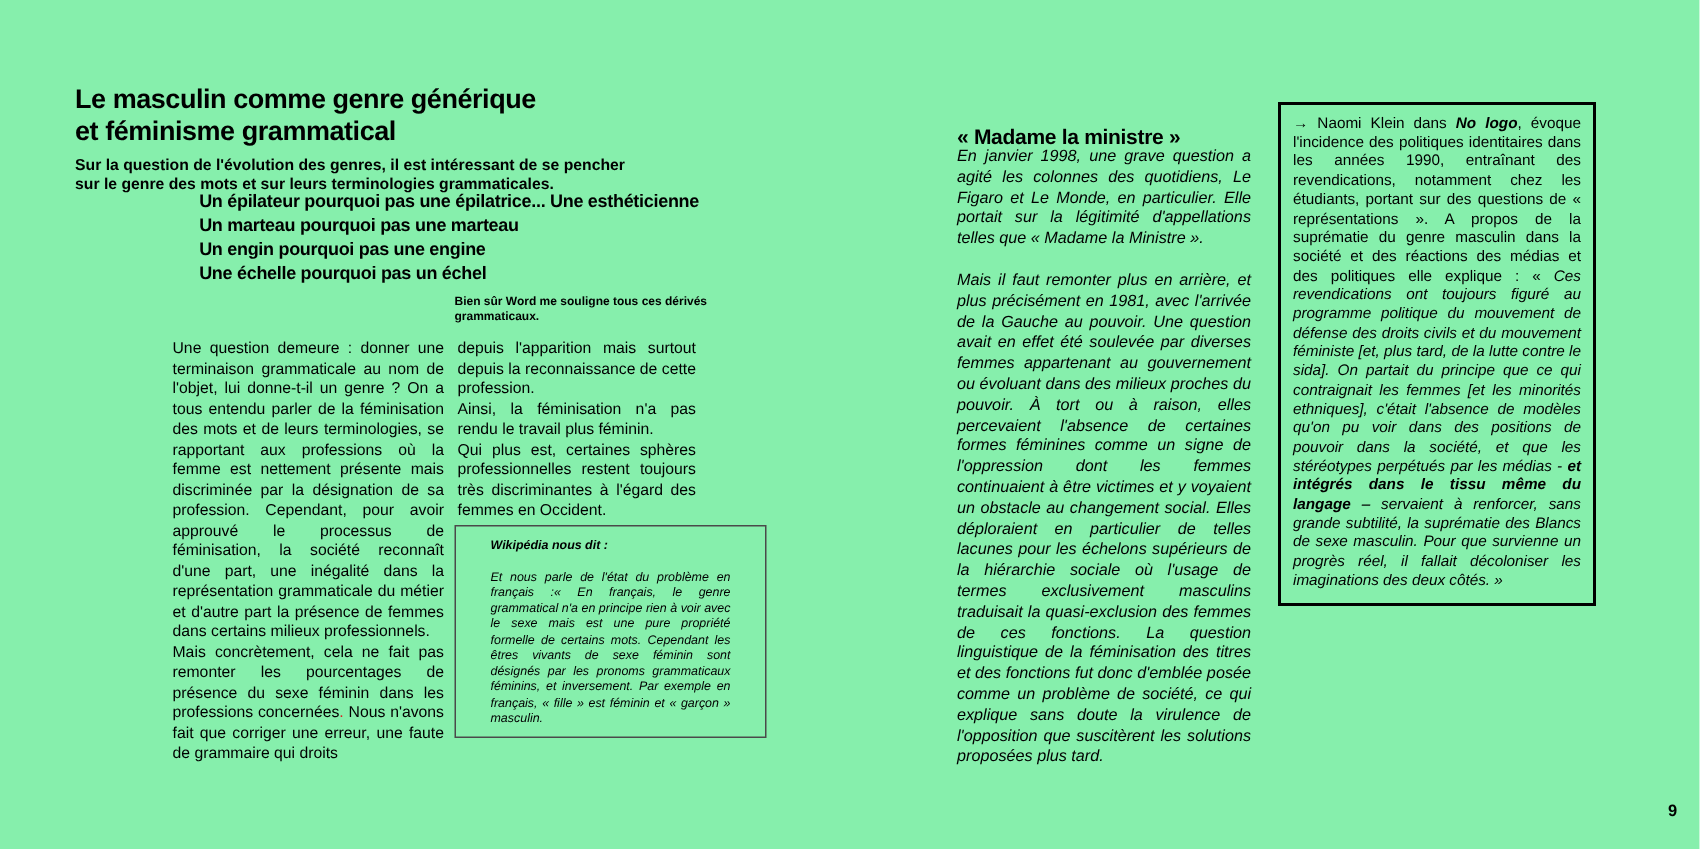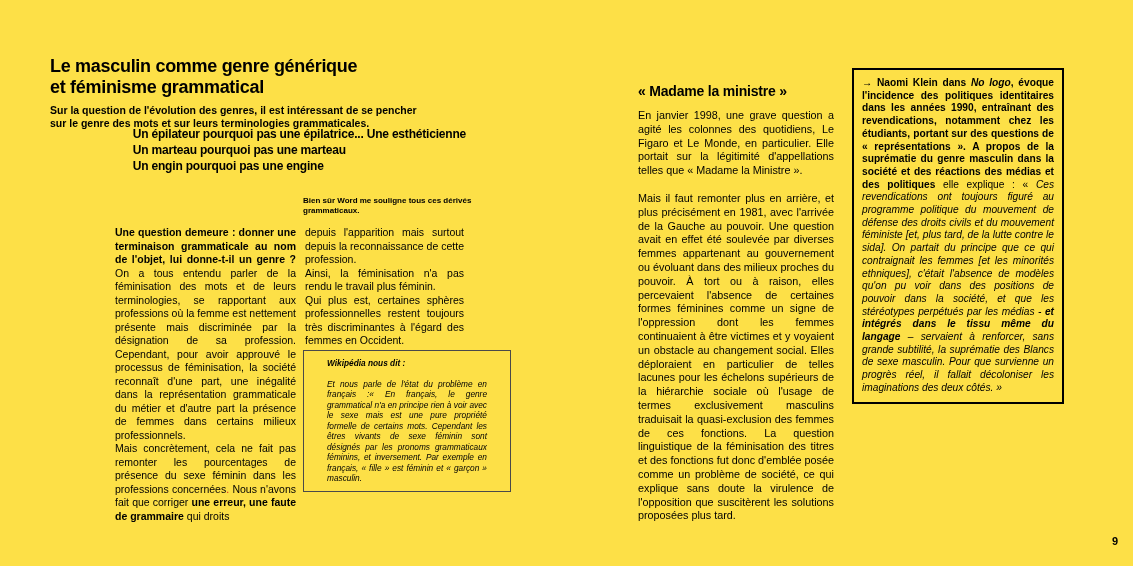--- a/index.html
+++ b/index.html
@@ -1,17 +1,17 @@
 <!DOCTYPE html>
 <html><head>
 <meta charset="utf-8">
 <style>
   html,body{margin:0;padding:0;background:#ffffff;}
   .canvas{
-    position:relative;width:1133px;height:566px;background:#fde047;overflow:hidden;
+    position:relative;width:1133px;height:566px;background:#86efac;overflow:hidden;
     font-family:"Liberation Sans",sans-serif;color:#000;
   }
   .abs{position:absolute;}
   .pre{white-space:pre-line;}
 
   
   .title{left:50px;top:44px;font-size:18px;line-height:21px;font-weight:bold;letter-spacing:-0.3px;}
   .subtitle{left:50px;top:93px;font-size:10.5px;line-height:13.5px;font-weight:bold;}
   .quotes{right:667px;top:126px;text-align:left;font-size:12px;line-height:16px;font-weight:bold;letter-spacing:-0.2px;white-space:nowrap;}
   .word-note{left:303px;top:196px;width:170px;font-size:8px;line-height:10px;font-weight:bold;}
@@ -22,50 +22,51 @@
     left:303px;top:350px;width:160px;border:1px solid #4a4a4a;padding:7px 23px;
     font-size:8.3px;line-height:10.5px;font-style:italic;text-align:justify;
   }
   .wiki-box p{margin:0;}
   .wiki-intro{font-weight:bold;}
   .wiki-gap{margin-top:10px !important;}
 
   
   .rp-heading{left:638px;top:71px;font-size:14px;font-weight:bold;letter-spacing:-0.2px;}
   .rp-body{left:638px;top:98px;width:196px;font-size:10.8px;line-height:13.8px;text-align:justify;}
-  .rp-body p{margin:11px 0 14px 0;}
+  .rp-body p{margin:0 0 14px 0;font-style:italic;}
   .klein-box{
     left:852px;top:68px;width:192px;border:2px solid #000;padding:7px 8px;
     font-size:10.2px;line-height:12.7px;text-align:justify;
   }
   .page-number{left:1112px;top:535px;font-size:11px;font-weight:bold;}
 
   
   .seg-n{font-weight:normal;font-style:normal;}
-  .seg-b{font-weight:bold;}
+  .seg-b{font-weight:normal;}
   .seg-i{font-style:italic;}
   .seg-bi{font-weight:bold;font-style:italic;}
   .seg-red{color:#e02020;font-weight:normal;}
   [data-bind-rich] span{white-space:pre-line;}
 </style>
 </head>
 <body>
 
 <div class="canvas">
 
   <section>
     <h1 class="abs title pre" data-bind="left_page.title">Le masculin comme genre générique
 et féminisme grammatical</h1>
     <p class="abs subtitle pre" data-bind="left_page.subtitle">Sur la question de l'évolution des genres, il est intéressant de se pencher
 sur le genre des mots et sur leurs terminologies grammaticales.</p>
 
     <div class="abs quotes">
       <div data-bind="left_page.quote_lines.0">Un épilateur pourquoi pas une épilatrice... Une esthéticienne</div>
       <div data-bind="left_page.quote_lines.1">Un marteau pourquoi pas une marteau</div>
       <div data-bind="left_page.quote_lines.2">Un engin pourquoi pas une engine</div>
+      <div data-bind="left_page.quote_lines.3">Une échelle pourquoi pas un échel</div>
     </div>
 
     <div class="abs word-note pre" data-bind="left_page.word_note">Bien sûr Word me souligne tous ces dérivés
 grammaticaux.</div>
 
     <div class="abs col col1" data-bind-rich="left_page.column1_segments"><span class="seg-b">Une question demeure : donner une terminaison grammaticale au nom de l'objet, lui donne-t-il un genre ? </span><span class="seg-n">On a tous entendu parler de la féminisation des mots et de leurs terminologies, se rapportant aux professions où la femme est nettement présente mais discriminée par la désignation de sa profession. Cependant, pour avoir approuvé le processus de féminisation, la société reconnaît d'une part, une inégalité dans la représentation grammaticale du métier et d'autre part la présence de femmes dans certains milieux professionnels.
 Mais concrètement, cela ne fait pas remonter les pourcentages de présence du sexe féminin dans les professions concernées</span><span class="seg-red">.</span><span class="seg-n"> Nous n'avons fait que corriger </span><span class="seg-b">une erreur, une faute de grammaire</span><span class="seg-n"> qui droits</span></div>
     <div class="abs col col2 pre" data-bind="left_page.column2">depuis l'apparition mais surtout depuis la reconnaissance de cette profession.
 Ainsi, la féminisation n'a pas rendu le travail plus féminin.
 Qui plus est, certaines sphères professionnelles restent toujours très discriminantes à l'égard des femmes en Occident.</div>

